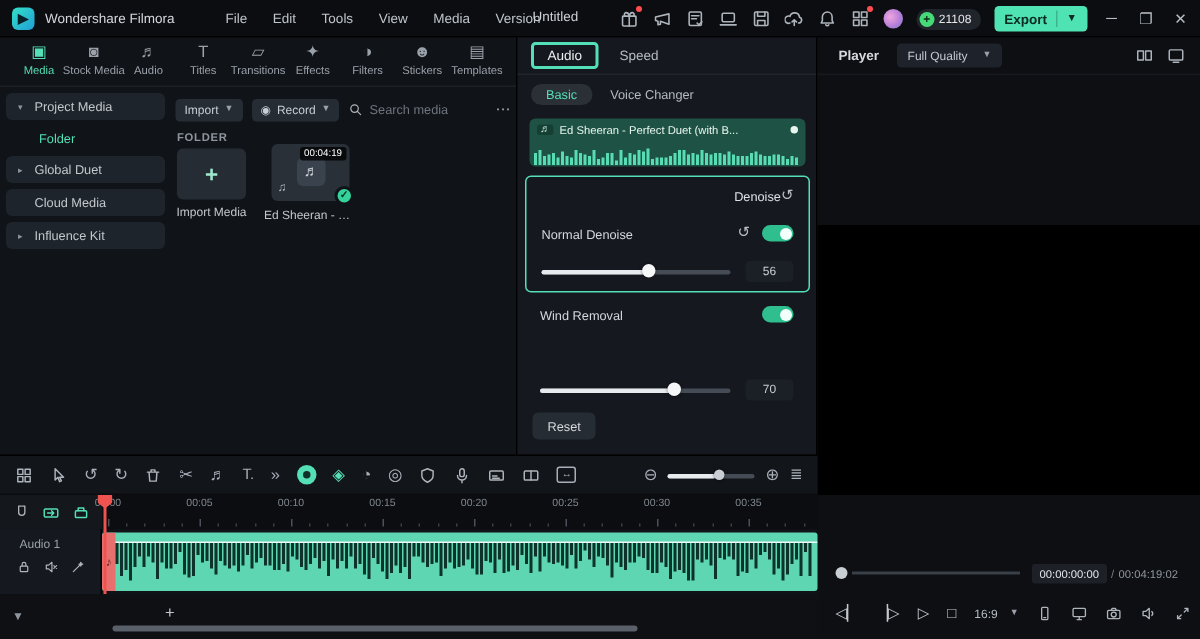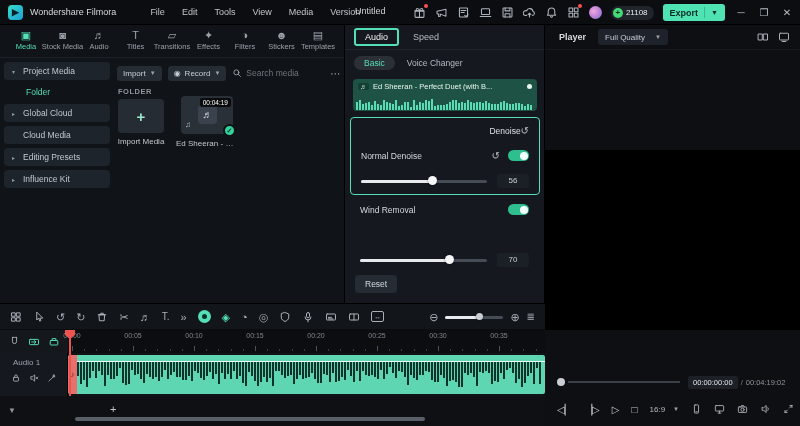--- a/index.html
+++ b/index.html
@@ -280,29 +280,25 @@
   <div id="sidebar-list">
       <div class="side-item">
         <span class="arr">▾</span>
         <span>Project Media</span>
       </div>
       <div class="side-sub">
         <span>Folder</span>
       </div>
       <div class="side-item">
         <span class="arr">▸</span>
-        <span>Global Cloud</span>
+        <span>Global Duet</span>
       </div>
       <div class="side-item">
         <span class="arr"></span>
         <span>Cloud Media</span>
-      </div>
-      <div class="side-item">
-        <span class="arr">▸</span>
-        <span>Editing Presets</span>
       </div>
       <div class="side-item">
         <span class="arr">▸</span>
         <span>Influence Kit</span>
       </div>
     </div>
   <div id="media-toolbar">
     <span class="pill-btn">
       <span>Import</span>
       <span class="car">▼</span>

